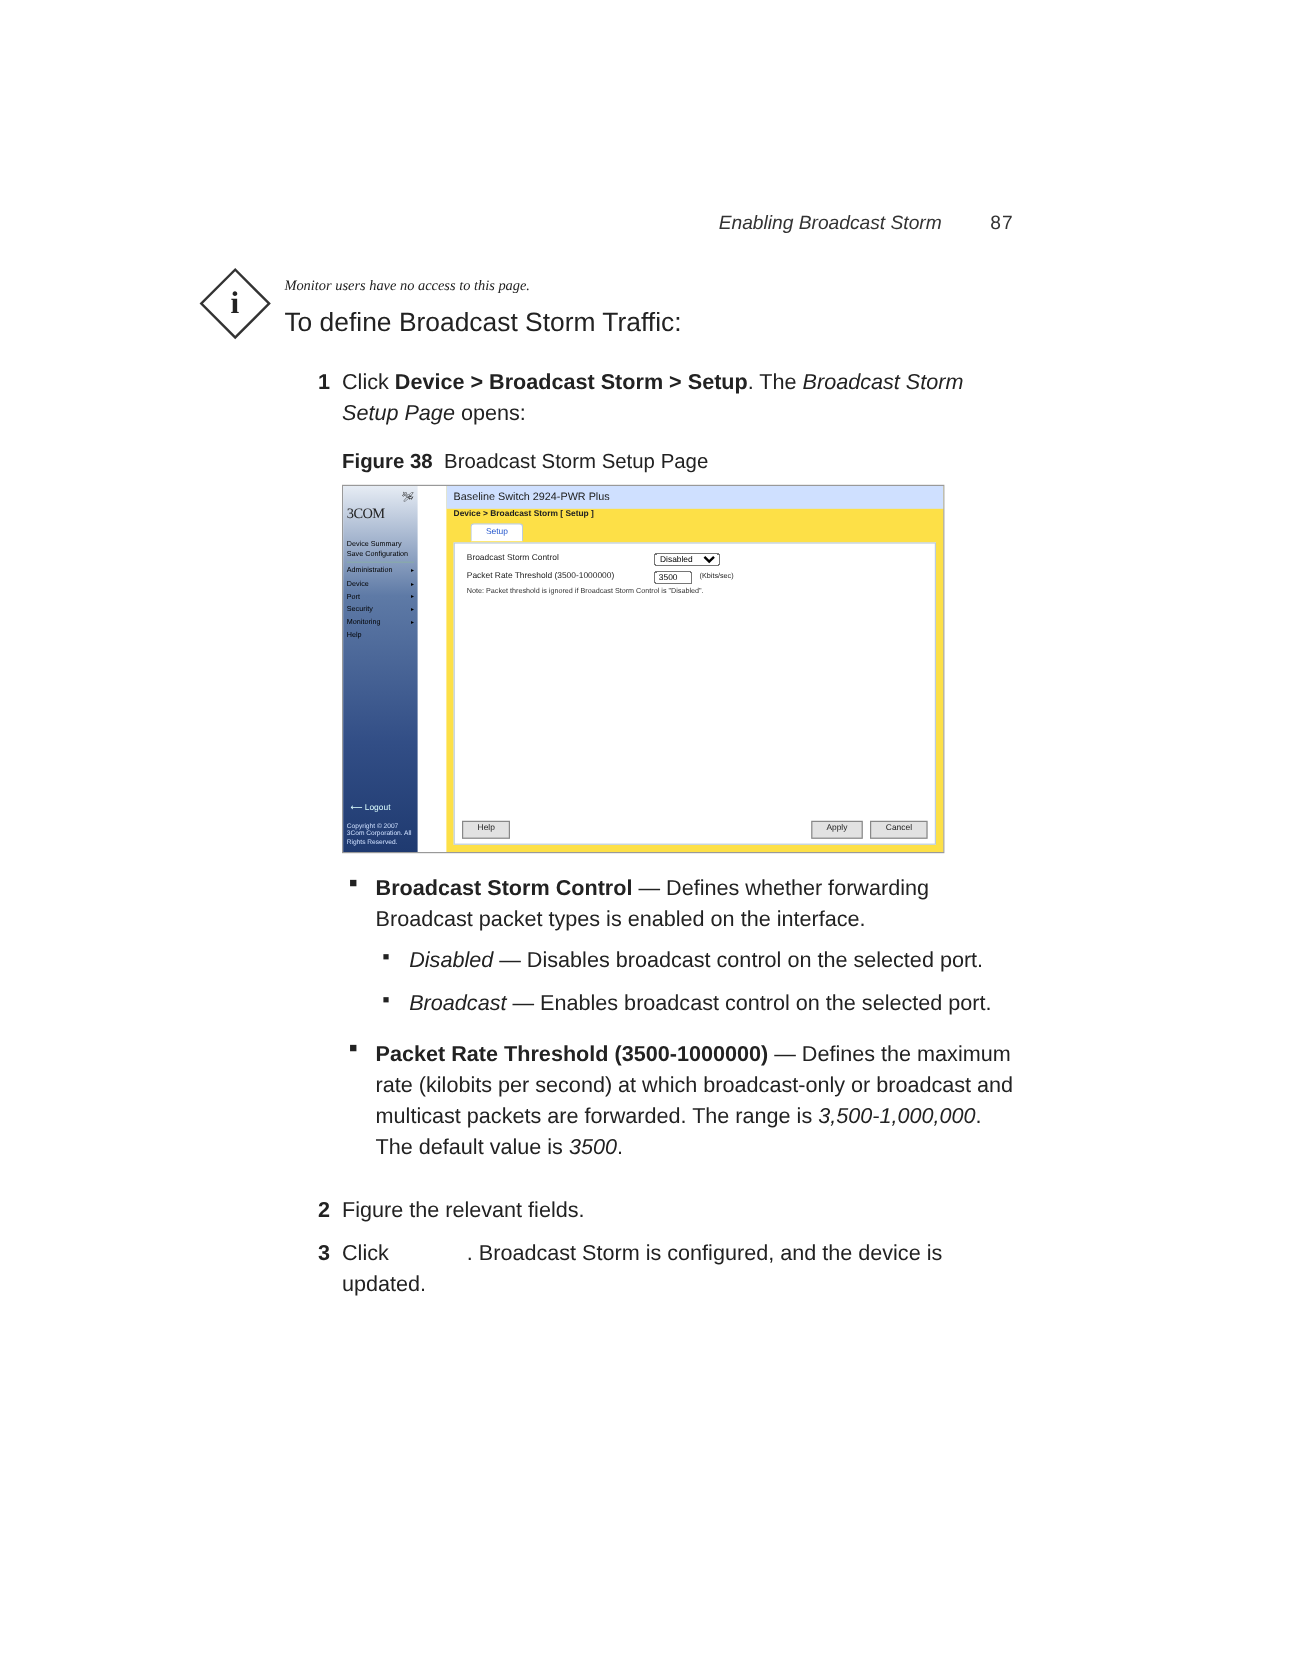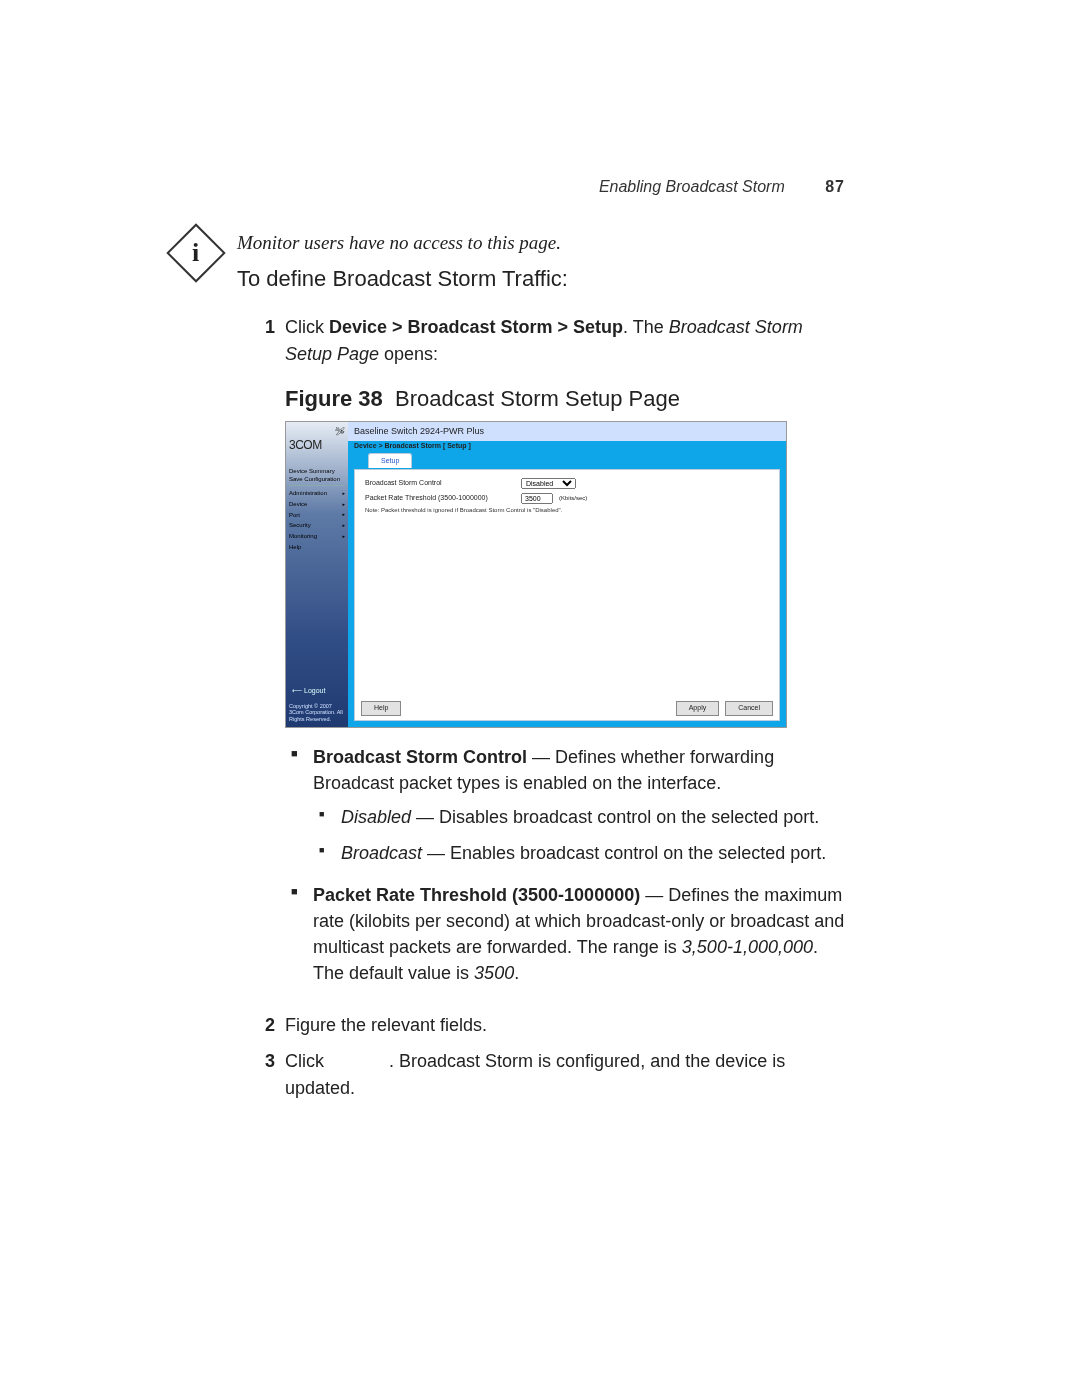--- a/index.html
+++ b/index.html
@@ -17,78 +17,78 @@
     padding: 170px 235px 60px 255px;
   }
   .header-line {
     position: absolute;
     top: 178px;
     right: 235px;
     font-size: 16px;
     color: #333;
   }
   .header-line .htitle { font-style: italic; margin-right: 36px;}
-  .header-line .pnum { font-weight: bold; letter-spacing: 1px;}
+  .header-line .pnum { font-weight: normal; letter-spacing: 1px;}
   .content { margin-top: 60px; }
   .info-row { display: flex; align-items: flex-start; gap: 20px; margin-bottom: 6px; margin-left:-80px;}
   .info-icon {
     width: 38px; height: 38px;
     border: 2px solid #333;
     transform: rotate(45deg);
     display: flex; align-items: center; justify-content: center;
     flex: 0 0 auto;
     margin-top: 2px;
   }
   .info-icon span {
     transform: rotate(-45deg);
     font-family: "Times New Roman", serif;
     font-weight: bold;
     font-size: 26px;
   }
   .italic-note {
     font-family: "Times New Roman", serif;
     font-style: italic;
-    font-size: 19px;
+    font-size: 12px;
     line-height: 1.4;
   }
   .body-text { font-size: 22px; line-height: 1.45; margin: 6px 0 14px 0;}
   .step-row { display: flex; gap: 10px; margin: 4px 0 10px 0; font-size: 18px; line-height: 1.45;}
   .step-num { font-weight: bold; width: 20px; text-align: right; flex:0 0 auto;}
   .step-body { flex: 1 1 auto;}
   b { font-weight: bold;}
   em, .ital { font-style: italic;}
-  .fig-caption { font-size: 22px; margin: 16px 0 6px 0;}
+  .fig-caption { font-size: 17px; margin: 16px 0 6px 0;}
   .fig-caption b { font-weight: bold;}
   
   .mock {
     width: 500px;
     height: 305px;
     border: 1px solid #999;
     display: flex;
     font-family: Tahoma, Arial, sans-serif;
     font-size: 7px;
     position: relative;
     margin-bottom: 14px;
   }
   .mock .side {
     width: 62px;
     background: linear-gradient(#e6ecf4 0%, #5e7aa6 30%, #324e86 70%, #1f3a70 100%);
     color: #111;
     padding: 4px 3px;
     box-sizing: border-box;
     position: relative;
   }
-  .mock .logo { font-family: Liberation Sans, sans-serif; font-size: 12px; letter-spacing: -0.5px; color:#222; margin-bottom:12px;}
+  .mock .logo { font-family: Liberation Serif, serif; font-size: 12px; letter-spacing: -0.5px; color:#222; margin-bottom:12px;}
   .mock .side a { color:#000; display:block; font-size:6px; line-height:1.4; text-decoration:none;}
   .mock .side hr { border:none; border-top:1px solid #8aa; margin:2px 0;}
   .mock .side .navitem { display:flex; justify-content:space-between; align-items:center; color:#000; font-size:6px; padding:1px 0;}
   .mock .side .navitem .arrow { font-size:5px;}
   .mock .side .logout { position:absolute; bottom:30px; left:6px; color:#dff; font-size:7px;}
   .mock .side .copy { position:absolute; bottom:4px; left:3px; right:3px; color:#cfe0ff; font-size:5.5px; line-height:1.2;}
-  .mock .main { flex:1 1 auto; background:#0ea5e9; display:flex; flex-direction:column;}
+  .mock .main { flex:1 1 auto; background:#fde047; display:flex; flex-direction:column;margin-left:24px;}
   .mock .mtitle { background:#cfe0ff; padding:3px 6px; font-size:9px;}
   .mock .mcrumb { padding:0 6px 3px 6px; font-size:7px; font-weight:bold;}
   .mock .mcontent { background:#fff; margin:0 6px 6px 6px; flex:1 1 auto; position:relative; border:1px solid #bcd;}
   .mock .tab { position:relative; top:-1px; left:10px; display:inline-block; background:#fff; border:1px solid #bcd; border-bottom:none; border-radius:3px 3px 0 0; padding:2px 12px; font-size:7px; color:#2255cc;}
   .mock .form-row { display:flex; align-items:center; padding:2px 10px; font-size:7px; gap:6px;}
   .mock .form-row .lbl { width:150px;}
   .mock select, .mock input[type=text] { font-size:7px; height:11px; box-sizing:border-box;}
   .mock select { width:55px;}
   .mock input[type=text] { width:32px;}
   .mock .unit { font-size:6px;}

